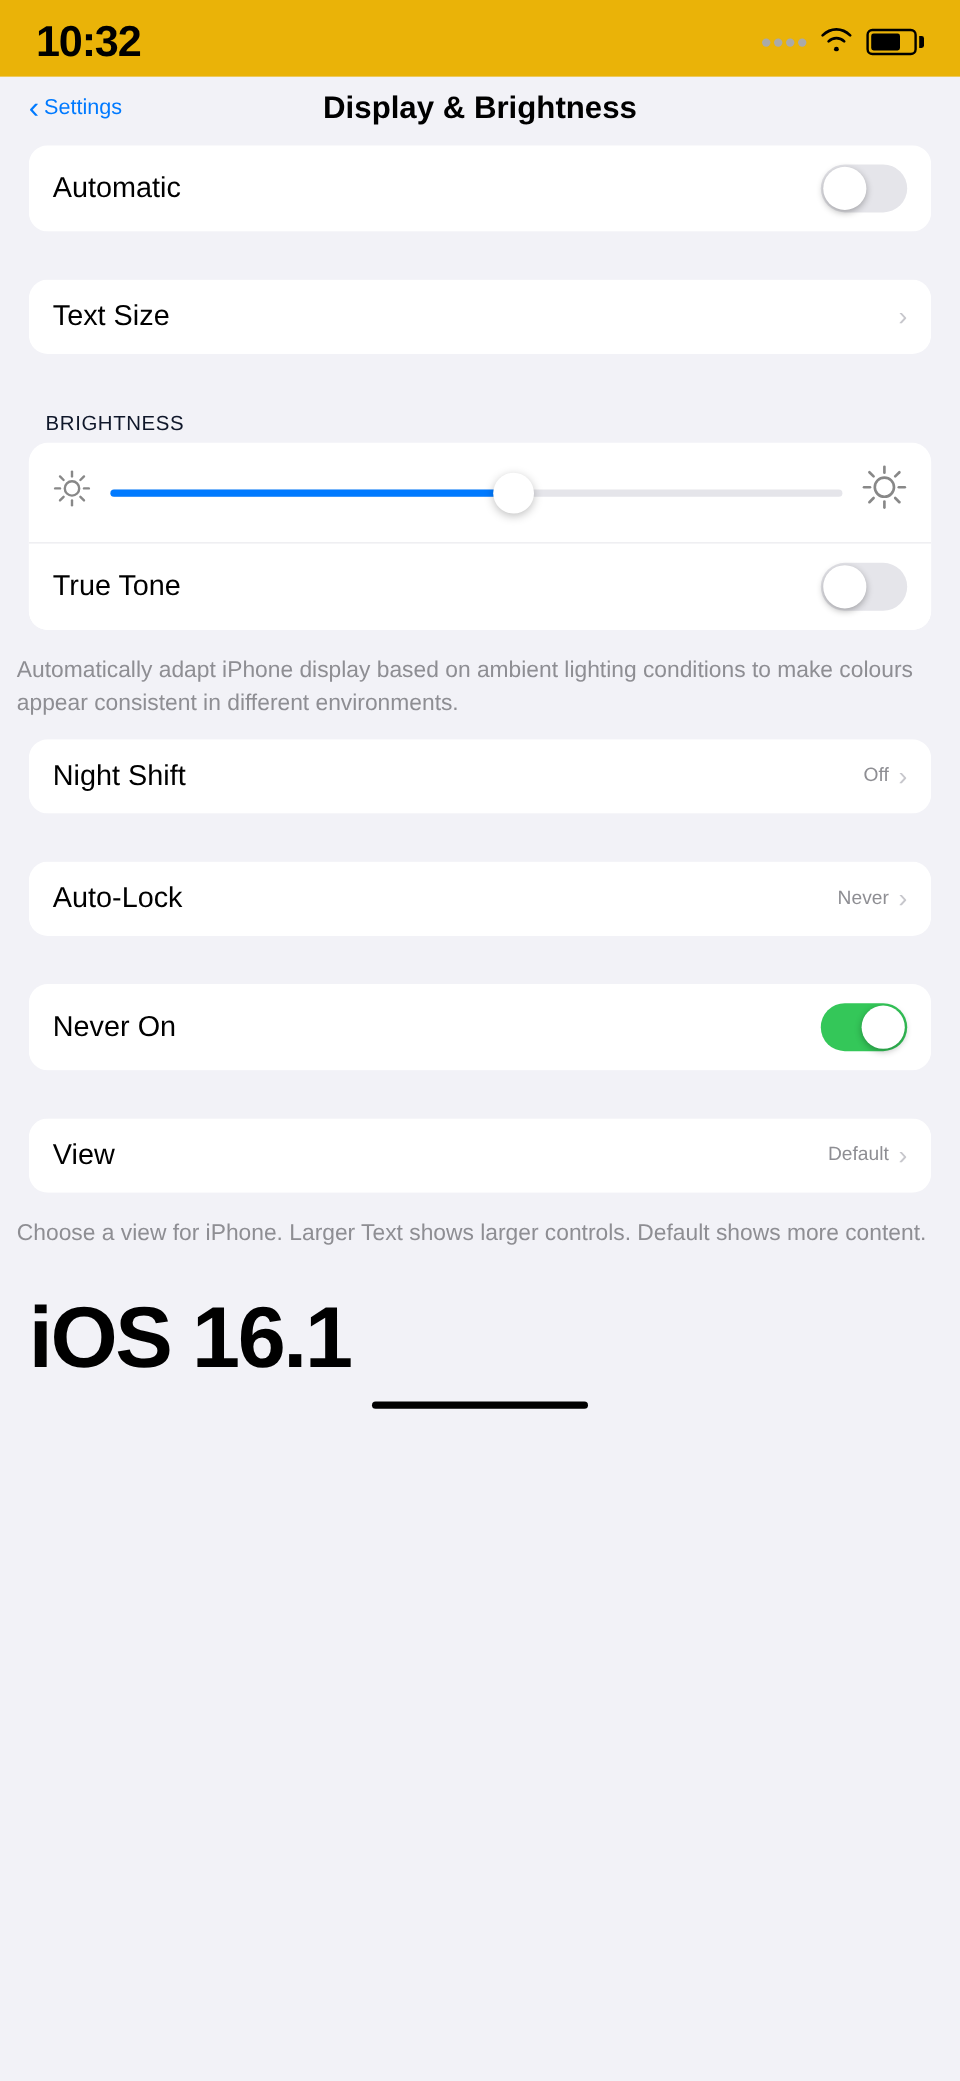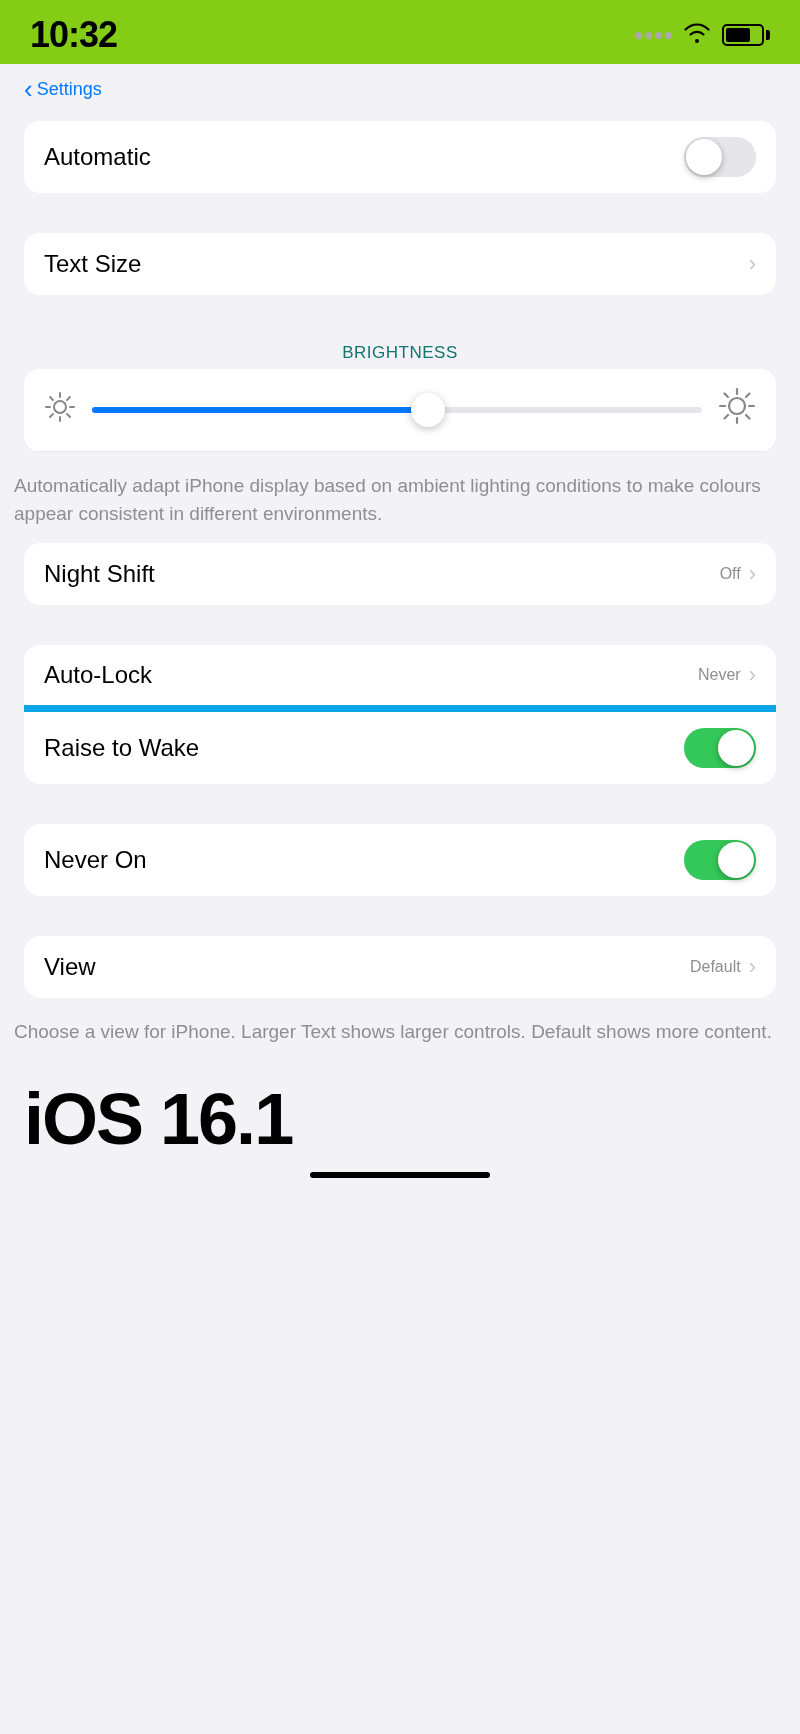--- a/index.html
+++ b/index.html
@@ -13,21 +13,21 @@
       color: #000;
       position: relative;
     }
 
     
     .status-bar {
       display: flex;
       justify-content: space-between;
       align-items: center;
       padding: 14px 30px 8px 30px;
-      background: #84cc16;
+      background: #eab308;
     }
     .status-time {
       font-size: 36px;
       font-weight: 600;
       letter-spacing: -1px;
     }
     .status-icons {
       display: flex;
       align-items: center;
       gap: 10px;
@@ -79,25 +79,24 @@
       left: 50%; transform: translateX(-50%);
       font-size: 26px; font-weight: 700;
     }
 
     
     .section {
       margin: 0 24px 10px 24px;
     }
     .section-label {
       font-size: 17px;
-      color: #0f766e;
+      color: #0f172a;
       text-transform: uppercase;
       letter-spacing: 0.5px;
       padding: 8px 14px 6px 14px;
-      text-align: center;
     }
     .card {
       background: #fff;
       border-radius: 16px;
       overflow: hidden;
     }
     .row {
       display: flex;
       align-items: center;
       justify-content: space-between;
@@ -253,20 +252,21 @@
       <div class="battery-tip"></div>
     </div>
   </div>
 </div>
 
 <div class="nav-header">
   <div class="back-btn">
     <span class="back-chevron">‹</span>
     <span class="back-label">Settings</span>
   </div>
+  <span class="page-title">Display &amp; Brightness</span>
 </div>
 
 <div class="top-partial">
   <div class="card">
     <div class="row">
       <span class="row-label">Automatic</span>
       <div class="row-right">
         <div class="toggle off">
           <div class="toggle-thumb"></div>
         </div>
@@ -320,20 +320,28 @@
           <line x1="2" y1="19" x2="7" y2="19" stroke="#888" stroke-width="2.2" stroke-linecap="round"></line>
           <line x1="31" y1="19" x2="36" y2="19" stroke="#888" stroke-width="2.2" stroke-linecap="round"></line>
           <line x1="6.5" y1="6.5" x2="10" y2="10" stroke="#888" stroke-width="2.2" stroke-linecap="round"></line>
           <line x1="28" y1="28" x2="31.5" y2="31.5" stroke="#888" stroke-width="2.2" stroke-linecap="round"></line>
           <line x1="31.5" y1="6.5" x2="28" y2="10" stroke="#888" stroke-width="2.2" stroke-linecap="round"></line>
           <line x1="10" y1="28" x2="6.5" y2="31.5" stroke="#888" stroke-width="2.2" stroke-linecap="round"></line>
         </svg>
       </span>
     </div>
 
+    <div class="row">
+      <span class="row-label">True Tone</span>
+      <div class="row-right">
+        <div class="toggle off">
+          <div class="toggle-thumb"></div>
+        </div>
+      </div>
+    </div>
   </div>
 </div>
 
 <p class="description-text">Automatically adapt iPhone display based on ambient lighting conditions to make colours appear consistent in different environments.</p>
 
 <div class="night-shift-section">
   <div class="card">
     <div class="row">
       <span class="row-label">Night Shift</span>
       <div class="row-right">
@@ -348,51 +356,43 @@
 
 <div class="section">
   <div class="card">
     <div class="row">
       <span class="row-label">Auto-Lock</span>
       <div class="row-right">
         <span class="row-value">Never</span>
         <span class="chevron">›</span>
       </div>
     </div>
-    <div class="row">
-      <span class="row-label">Raise to Wake</span>
+  </div>
+</div>
+
+<div class="spacer"></div>
+
+<div class="section">
+  <div class="card">
+    <div class="row">
+      <span class="row-label">Never On</span>
       <div class="row-right">
         <div class="toggle on">
           <div class="toggle-thumb"></div>
         </div>
       </div>
     </div>
   </div>
 </div>
 
 <div class="spacer"></div>
 
 <div class="section">
   <div class="card">
     <div class="row">
-      <span class="row-label">Never On</span>
-      <div class="row-right">
-        <div class="toggle on">
-          <div class="toggle-thumb"></div>
-        </div>
-      </div>
-    </div>
-  </div>
-</div>
-
-<div class="spacer"></div>
-
-<div class="section">
-  <div class="card">
-    <div class="row">
       <span class="row-label">View</span>
       <div class="row-right">
         <span class="row-value">Default</span>
         <span class="chevron">›</span>
       </div>
     </div>
   </div>
 </div>
 
 <p class="description-text">Choose a view for iPhone. Larger Text shows larger controls. Default shows more content.</p>

